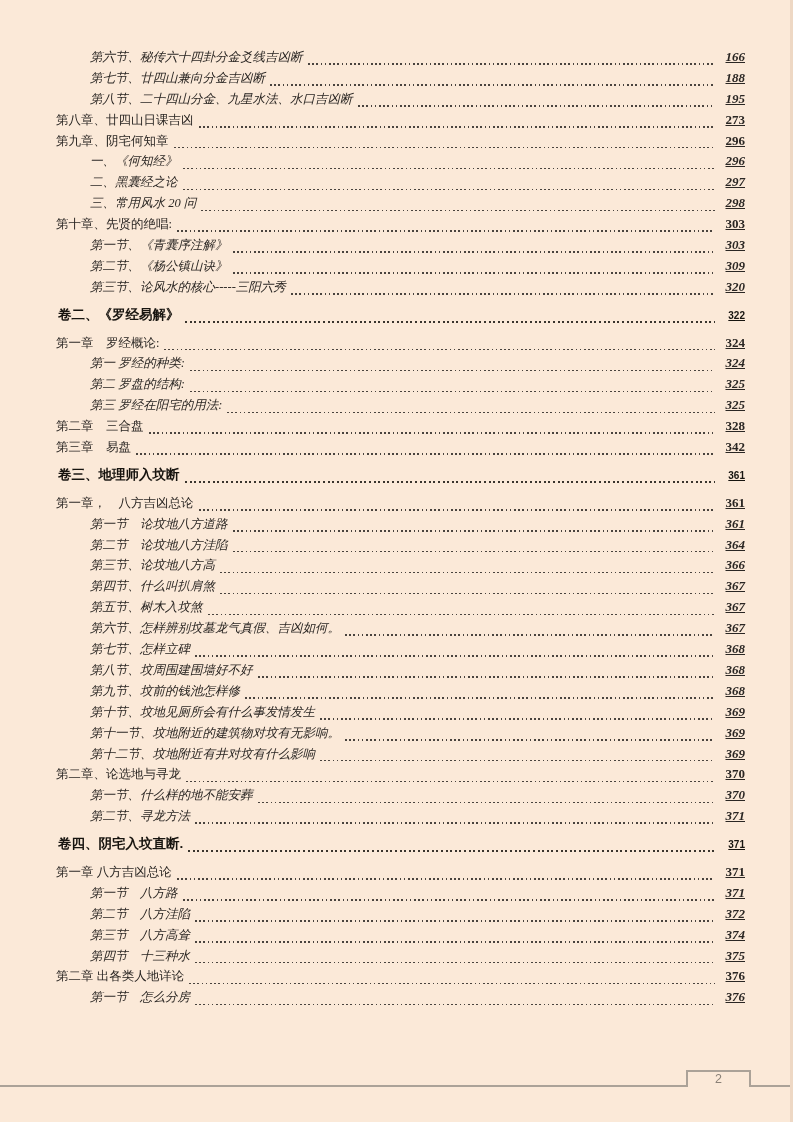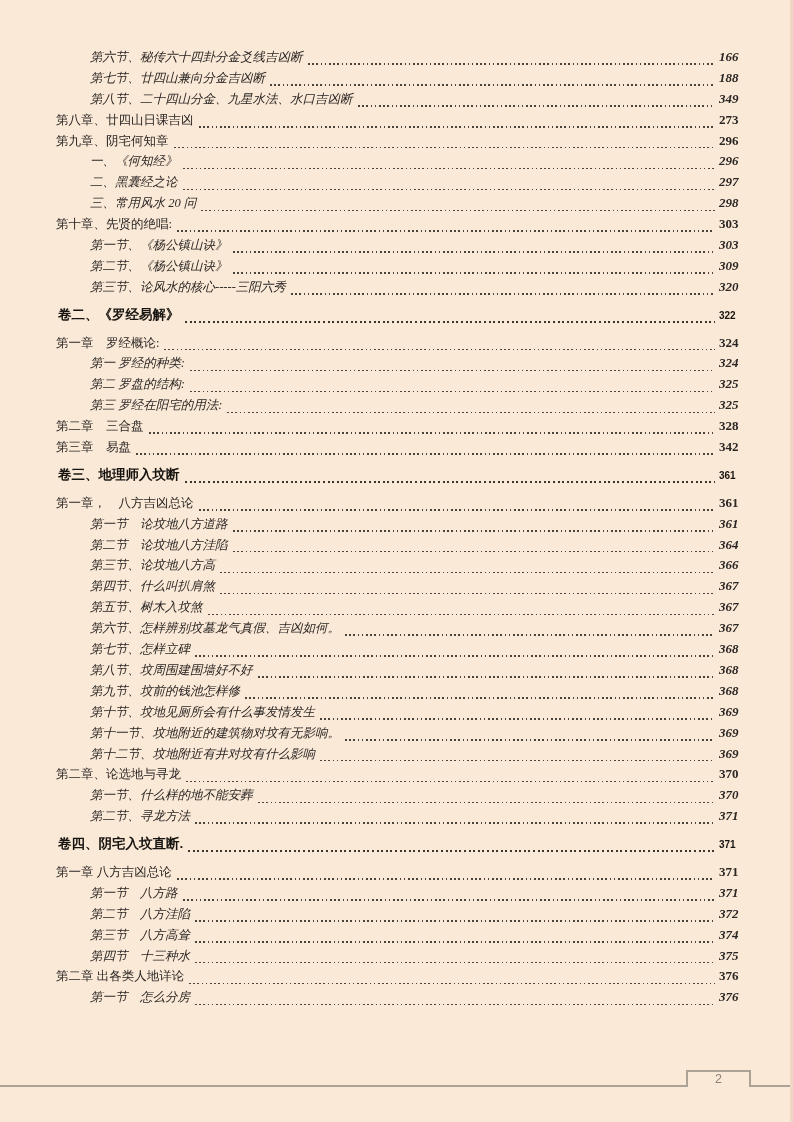--- a/index.html
+++ b/index.html
@@ -50,20 +50,22 @@
   .row.part .leader {
     height:2px;
     background:repeating-linear-gradient(to right, currentColor 0 2px, transparent 2px 4.6px);
     margin-bottom:2.5px;
   }
   .pagenum {
     flex:0 0 auto;
     font-weight:600;
     font-size:13px;
     min-width:26px;
+    text-align:right;
+    text-decoration:underline;
   }
   .row.part .pagenum { font-size:10px; }
   .footer-line-left {
     position:absolute; top:1085px; left:0; width:686px; height:2px;
     background:#aba298;
   }
   .footer-line-right {
     position:absolute; top:1085px; left:749px; right:0; height:2px;
     background:#aba298;
   }
@@ -80,28 +82,28 @@
     color:#8a8177;
     line-height:13px;
   }
 </style>
 </head>
 <body>
 
 <div class="toc" id="toc">
     <div class="row section"><span class="title">第六节、秘传六十四卦分金爻线吉凶断</span><span class="leader"></span><span class="pagenum">166</span></div>
     <div class="row section"><span class="title">第七节、廿四山兼向分金吉凶断</span><span class="leader"></span><span class="pagenum">188</span></div>
-    <div class="row section"><span class="title">第八节、二十四山分金、九星水法、水口吉凶断</span><span class="leader"></span><span class="pagenum">349</span></div>
+    <div class="row section"><span class="title">第八节、二十四山分金、九星水法、水口吉凶断</span><span class="leader"></span><span class="pagenum">195</span></div>
     <div class="row chapter"><span class="title">第八章、廿四山日课吉凶</span><span class="leader"></span><span class="pagenum">273</span></div>
     <div class="row chapter"><span class="title">第九章、阴宅何知章</span><span class="leader"></span><span class="pagenum">296</span></div>
     <div class="row section"><span class="title">一、《何知经》</span><span class="leader"></span><span class="pagenum">296</span></div>
     <div class="row section"><span class="title">二、黑囊经之论</span><span class="leader"></span><span class="pagenum">297</span></div>
     <div class="row section"><span class="title">三、常用风水 20 问</span><span class="leader"></span><span class="pagenum">298</span></div>
     <div class="row chapter"><span class="title">第十章、先贤的绝唱:</span><span class="leader"></span><span class="pagenum">303</span></div>
-    <div class="row section"><span class="title">第一节、《杨公镇山诀》</span><span class="leader"></span><span class="pagenum">303</span></div>
+    <div class="row section"><span class="title">第一节、《青囊序注解》</span><span class="leader"></span><span class="pagenum">303</span></div>
     <div class="row section"><span class="title">第二节、《杨公镇山诀》</span><span class="leader"></span><span class="pagenum">309</span></div>
     <div class="row section"><span class="title">第三节、论风水的核心-----三阳六秀</span><span class="leader"></span><span class="pagenum">320</span></div>
     <div class="row part"><span class="title">卷二、《罗经易解》</span><span class="leader"></span><span class="pagenum">322</span></div>
     <div class="row chapter"><span class="title">第一章　罗经概论:</span><span class="leader"></span><span class="pagenum">324</span></div>
     <div class="row section"><span class="title">第一 罗经的种类:</span><span class="leader"></span><span class="pagenum">324</span></div>
     <div class="row section"><span class="title">第二 罗盘的结构:</span><span class="leader"></span><span class="pagenum">325</span></div>
     <div class="row section"><span class="title">第三 罗经在阳宅的用法:</span><span class="leader"></span><span class="pagenum">325</span></div>
     <div class="row chapter"><span class="title">第二章　三合盘</span><span class="leader"></span><span class="pagenum">328</span></div>
     <div class="row chapter"><span class="title">第三章　易盘</span><span class="leader"></span><span class="pagenum">342</span></div>
     <div class="row part"><span class="title">卷三、地理师入坟断</span><span class="leader"></span><span class="pagenum">361</span></div>

